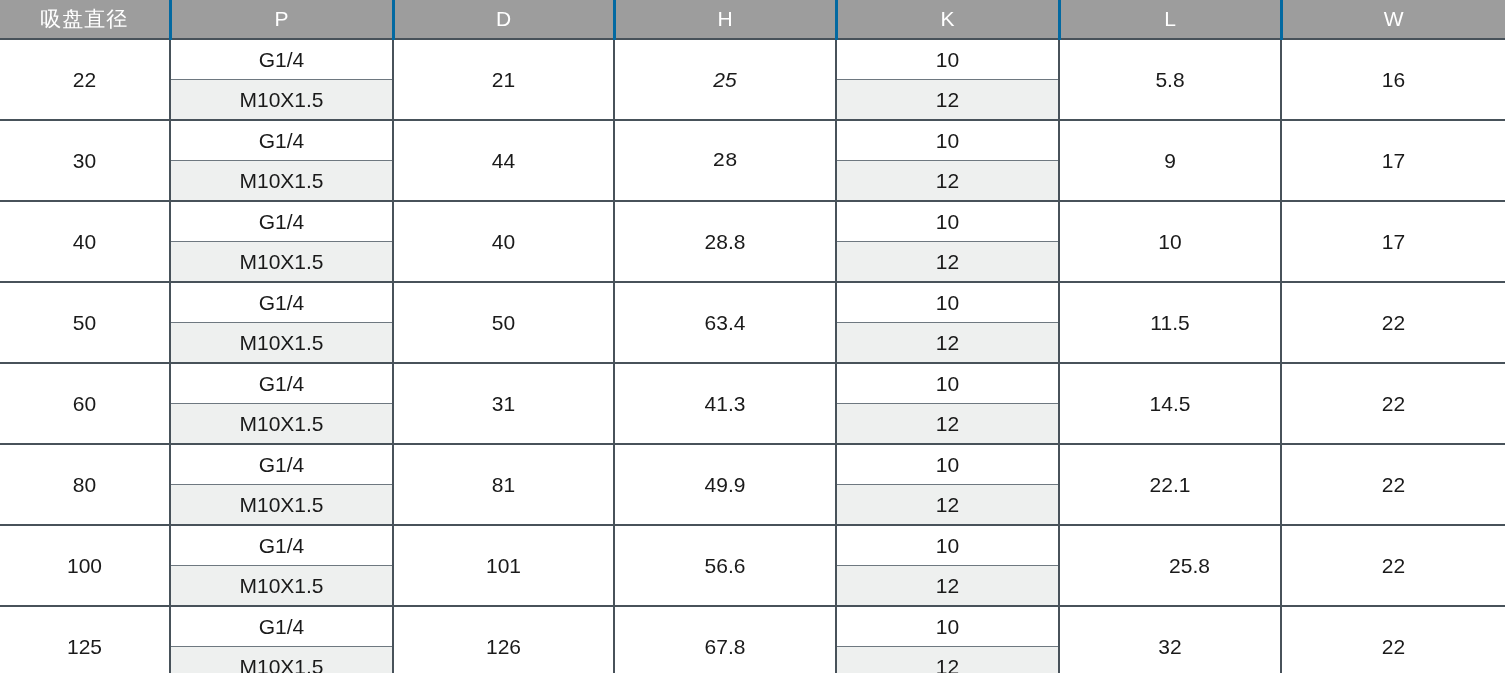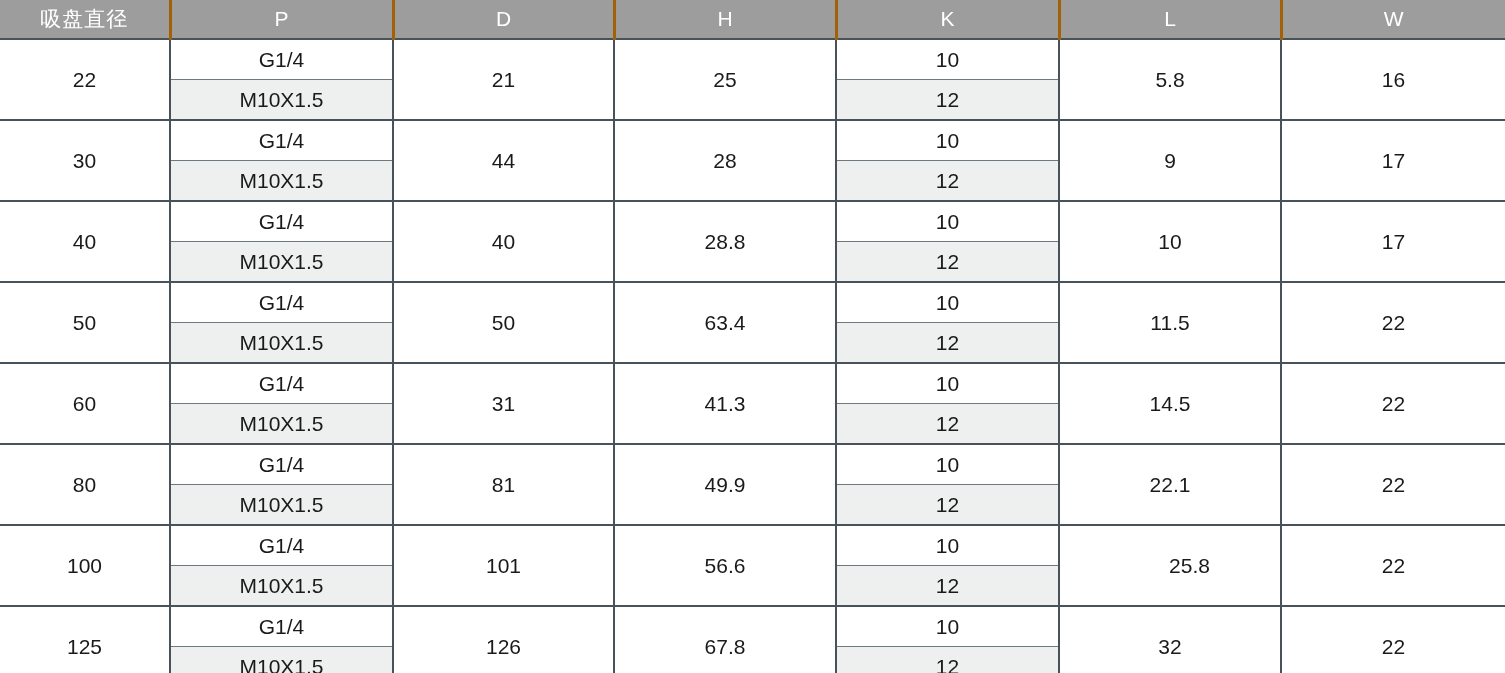--- a/index.html
+++ b/index.html
@@ -23,21 +23,21 @@
     font-size:21px;
     background:#ffffff;
   }
   
   thead th{
     background:#9d9d9d;
     color:#ffffff;
     font-weight:700;
     font-size:20px;
     height:38px;
-    border-right:3px solid #a16207;
+    border-right:3px solid #0369a1;
     border-bottom:none;
   }
   thead th.last-head{border-right:none;}
   thead th.cn-head{font-size:21px;letter-spacing:1px;}
   
   td.vsep{border-right:2px solid #48525a;}
   
   tr.rowtop > td{border-top:2px solid #48525a;}
   tr.rowbot > td{border-bottom:2px solid #48525a;}
   
@@ -70,34 +70,34 @@
       <th style="background: rgb(157, 157, 157); color: rgb(255, 255, 255);">K</th>
       <th style="background: rgb(157, 157, 157); color: rgb(255, 255, 255);">L</th>
       <th class="last-head" style="background: rgb(157, 157, 157); color: rgb(255, 255, 255);">W</th>
     </tr>
   </thead>
   <tbody id="table-body">
       <tr class="rowtop">
         <td rowspan="2" class="spancell vsep" style="border-right-color: rgb(72, 82, 90); border-top-color: rgb(72, 82, 90);">22</td>
         <td class="subcell sub-top vsep" style="border-right-color: rgb(72, 82, 90); border-top-color: rgb(72, 82, 90); border-bottom-color: rgb(110, 120, 128);">G1/4</td>
         <td rowspan="2" class="spancell vsep" style="border-right-color: rgb(72, 82, 90); border-top-color: rgb(72, 82, 90);">21</td>
-        <td rowspan="2" class="spancell vsep" style="border-right-color: rgb(72, 82, 90); border-top-color: rgb(72, 82, 90);">25</td>
+        <td rowspan="2" class="spancell vsep" style="border-right-color: rgb(72, 82, 90); border-top-color: rgb(72, 82, 90); font-style: italic;">25</td>
         <td class="subcell sub-top vsep" style="border-right-color: rgb(72, 82, 90); border-top-color: rgb(72, 82, 90); border-bottom-color: rgb(110, 120, 128);">10</td>
         <td rowspan="2" class="spancell vsep" style="border-right-color: rgb(72, 82, 90); border-top-color: rgb(72, 82, 90);">5.8</td>
         <td rowspan="2" class="spancell" style="border-top-color: rgb(72, 82, 90);">16</td>
       </tr>
       <tr>
         <td class="subcell shaded vsep" style="background: rgb(238, 240, 239); border-right-color: rgb(72, 82, 90);">M10X1.5</td>
         <td class="subcell shaded vsep" style="background: rgb(238, 240, 239); border-right-color: rgb(72, 82, 90);">12</td>
       </tr>
       <tr class="rowtop">
         <td rowspan="2" class="spancell vsep" style="border-right-color: rgb(72, 82, 90); border-top-color: rgb(72, 82, 90);">30</td>
         <td class="subcell sub-top vsep" style="border-right-color: rgb(72, 82, 90); border-top-color: rgb(72, 82, 90); border-bottom-color: rgb(110, 120, 128);">G1/4</td>
         <td rowspan="2" class="spancell vsep" style="border-right-color: rgb(72, 82, 90); border-top-color: rgb(72, 82, 90);">44</td>
-        <td rowspan="2" class="spancell vsep" style="border-right-color: rgb(72, 82, 90); border-top-color: rgb(72, 82, 90);">28</td>
+        <td rowspan="2" class="spancell vsep" style="border-right-color: rgb(72, 82, 90); border-top-color: rgb(72, 82, 90); font-family: Liberation Mono, monospace;">28</td>
         <td class="subcell sub-top vsep" style="border-right-color: rgb(72, 82, 90); border-top-color: rgb(72, 82, 90); border-bottom-color: rgb(110, 120, 128);">10</td>
         <td rowspan="2" class="spancell vsep" style="border-right-color: rgb(72, 82, 90); border-top-color: rgb(72, 82, 90);">9</td>
         <td rowspan="2" class="spancell" style="border-top-color: rgb(72, 82, 90);">17</td>
       </tr>
       <tr>
         <td class="subcell shaded vsep" style="background: rgb(238, 240, 239); border-right-color: rgb(72, 82, 90);">M10X1.5</td>
         <td class="subcell shaded vsep" style="background: rgb(238, 240, 239); border-right-color: rgb(72, 82, 90);">12</td>
       </tr>
       <tr class="rowtop">
         <td rowspan="2" class="spancell vsep" style="border-right-color: rgb(72, 82, 90); border-top-color: rgb(72, 82, 90);">40</td>

